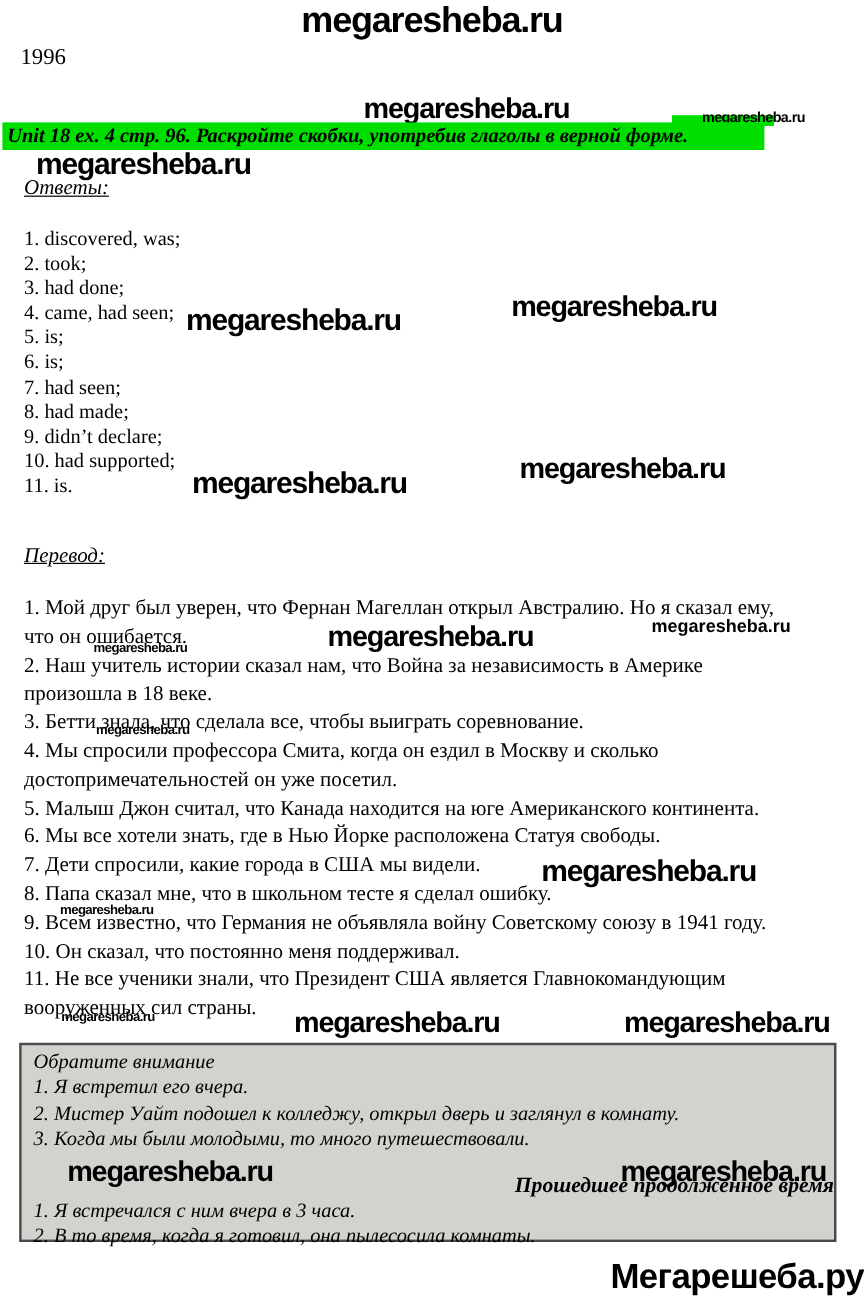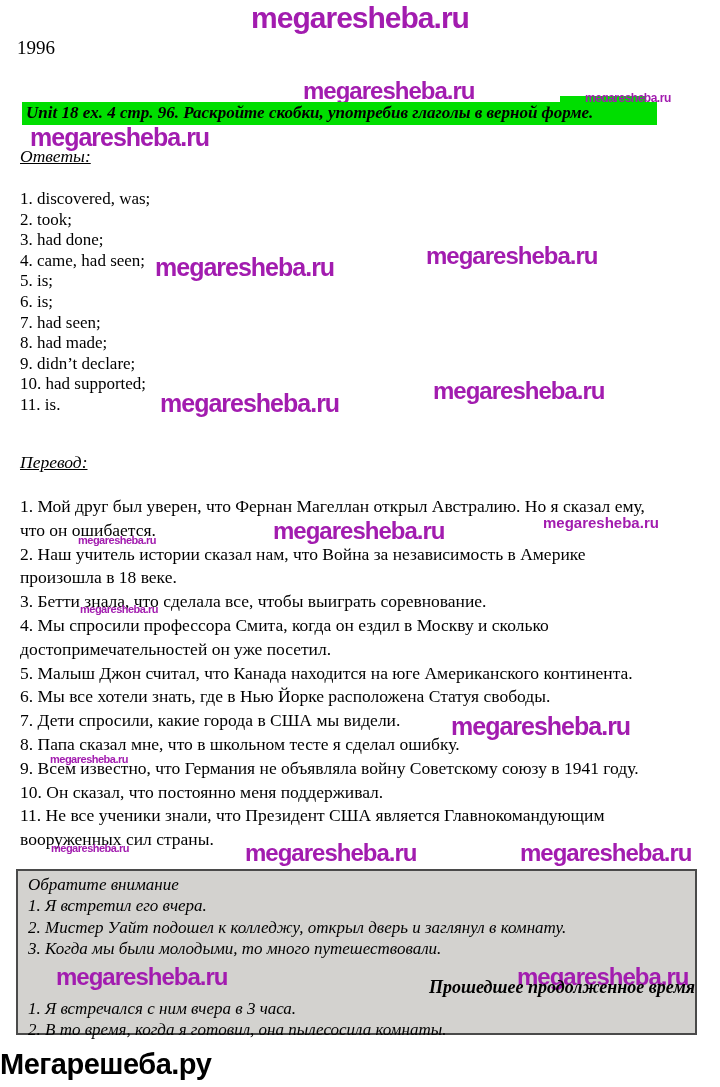--- a/index.html
+++ b/index.html
@@ -13,39 +13,39 @@
     color: #000;
     font-family: "Liberation Serif", serif;
   }
   
   .wm {
     position: absolute;
     font-family: "Liberation Sans", sans-serif;
     font-weight: 700;
     letter-spacing: -1px;
     white-space: nowrap;
-    color: #a21caf;
+    color: #000000;
   }
   .wm-30 { font-size: 30px; }
   .wm-25 { font-size: 25px; }
   .wm-24 { font-size: 24px; }
   .wm-15 { font-size: 15px; font-weight: 600; letter-spacing: 0; }
   .wm-12 { font-size: 12px; letter-spacing: -0.5px; }
   .wm-11 { font-size: 11px; letter-spacing: -0.5px; }
   .center-band { left: 0; width: 100%; text-align: center; }
 
   .year { position: absolute; left: 17px; top: 37px; font-size: 19px; text-align: center; }
 
   .green-patch {
     position: absolute; left: 560px; top: 96px; width: 85px; height: 9px;
     background: var(--highlight, #00DE00);
   }
   .title-bar {
     position: absolute;
-    left: 22px; top: 102px;
+    left: 2px; top: 102px;
     width: 635px;
     background: var(--highlight, #00DE00);
     font-size: 17px;
     font-weight: 700;
     font-style: italic;
     padding: 1px 4px 2px 4px;
     white-space: nowrap;
   }
   .section-label {
     position: absolute;
@@ -86,21 +86,21 @@
   }
   .note-lines2 {
     position: absolute; left: 10px; top: 128px;
     font-size: 17px; font-style: italic; line-height: 20.8px;
   }
   .box-wm-left  { left: 38px;  top: 92px; }
   .box-wm-right { left: 499px; top: 92px; }
 
   .footer-brand {
     position: absolute; left: 0; top: 1048px; width: 100%;
-    text-align: left;
+    text-align: right;
     font-family: "Liberation Sans", sans-serif;
     font-weight: 700; font-size: 29px; letter-spacing: -0.5px;
   }
 </style>
 </head>
 <body>
 
 <div class="page">
 
   <div class="wm wm-30 center-band" style="top:1px;">megaresheba.ru</div>

